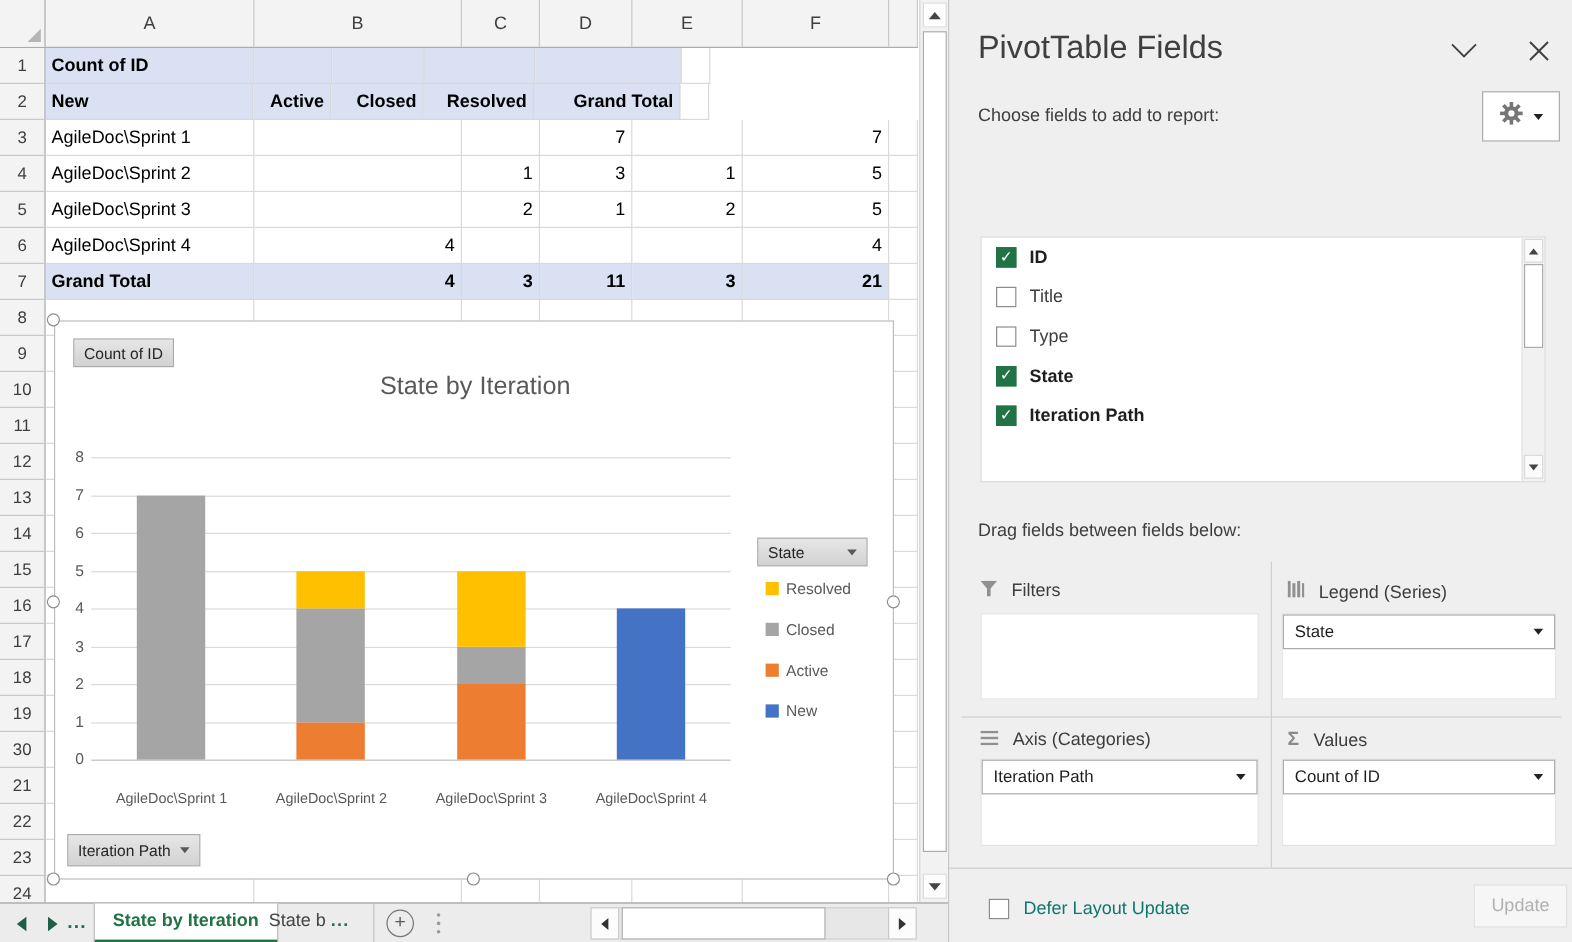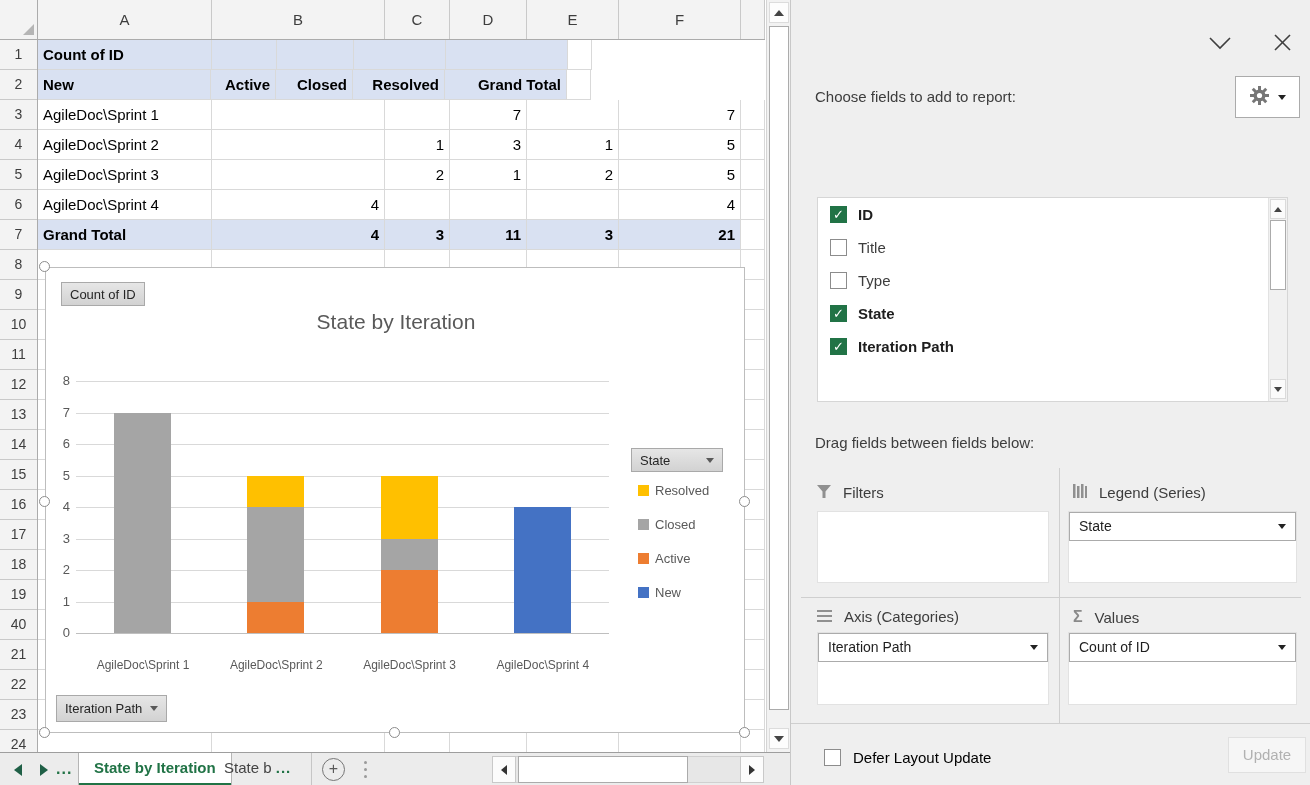--- a/index.html
+++ b/index.html
@@ -85,21 +85,21 @@
   #fl-thumb { position:absolute; left:1px; top:22px; width:16px; height:70px; background:#FFF; border:1px solid #ABABAB; }
   #drag-label { position:absolute; left:24px; top:434px; font-size:15px; color:#3D3D3D; }
   .area-hdr { position:absolute; display:flex; align-items:center; gap:12px; font-size:15px; color:#3D3D3D; }
   .area-box { position:absolute; background:#fff; border:1px solid #E2E2E2; }
   .pill { position:absolute; left:0; top:0; right:0; height:29px; background:#fff; border:1px solid #ABABAB; font-size:14px; color:#1E1E1E; line-height:27px; padding:0 26px 0 9px; }
   .pill .tr-d { position:absolute; right:9px; top:11px; border-top-color:#222; }
   #area-vdivider { position:absolute; left:268px; top:468px; width:1px; height:255px; background:#CFCFCF; }
   #area-hdivider { position:absolute; left:10px; top:597px; width:500px; height:1px; background:#CFCFCF; }
   #bottom-divider { position:absolute; left:0; top:723px; width:520px; height:1px; background:#CFCFCF; }
   #defer-cb { position:absolute; left:33px; top:749px; width:17px; height:17px; border:1px solid #8C8C8C; background:#fff; }
-  #defer-label { position:absolute; left:62px; top:749px; font-size:15px; color:#000000; }
+  #defer-label { position:absolute; left:62px; top:749px; font-size:15px; color:#0f766e; }
   #update-btn { position:absolute; left:437px; top:737px; width:78px; height:36px; background:#F6F6F6; border:1px solid #E0E0E0; color:#B1B1B1; font-size:15px; text-align:center; line-height:34px; }
   .icon-gray { color:#8A8A8A; }
 </style>
 </head>
 <body>
 
 <div id="stage">
 
   <div id="sheet">
     <div id="colheaders">
@@ -127,21 +127,21 @@
         <div class="rowhdr">10</div>
         <div class="rowhdr">11</div>
         <div class="rowhdr">12</div>
         <div class="rowhdr">13</div>
         <div class="rowhdr">14</div>
         <div class="rowhdr">15</div>
         <div class="rowhdr">16</div>
         <div class="rowhdr">17</div>
         <div class="rowhdr">18</div>
         <div class="rowhdr">19</div>
-        <div class="rowhdr">40</div>
+        <div class="rowhdr">30</div>
         <div class="rowhdr">21</div>
         <div class="rowhdr">22</div>
         <div class="rowhdr">23</div>
         <div class="rowhdr">24</div>
       </div>
     <div id="cells">
         <div class="grow">
           <div class="gcell p-hdr al" style="width: 174px;">Count of ID</div>
           <div class="gcell p-hdr al" style="width: 65px;"></div>
           <div class="gcell p-hdr al" style="width: 77px;"></div>
@@ -456,20 +456,21 @@
     <div class="hsc-btn" style="left:492px;">
         <span class="tr-l"></span>
       </div>
     <div id="hthumb"></div>
     <div class="hsc-btn" style="left:740px;">
         <span class="tr-r"></span>
       </div>
   </div>
 
   <div id="panel">
+    <div id="panel-title">PivotTable Fields</div>
     <span id="panel-chevron">
       <svg width="22" height="13" viewBox="0 0 22 13">
           <polyline points="1,1 11,11 21,1" fill="none" stroke="#3F3F3F" stroke-width="1.6"></polyline>
         </svg>
     </span>
     <span id="panel-close">
       <svg width="17" height="17" viewBox="0 0 17 17">
           <line x1="1" y1="1" x2="16" y2="16" stroke="#3F3F3F" stroke-width="1.6"></line>
           <line x1="16" y1="1" x2="1" y2="16" stroke="#3F3F3F" stroke-width="1.6"></line>
         </svg>

